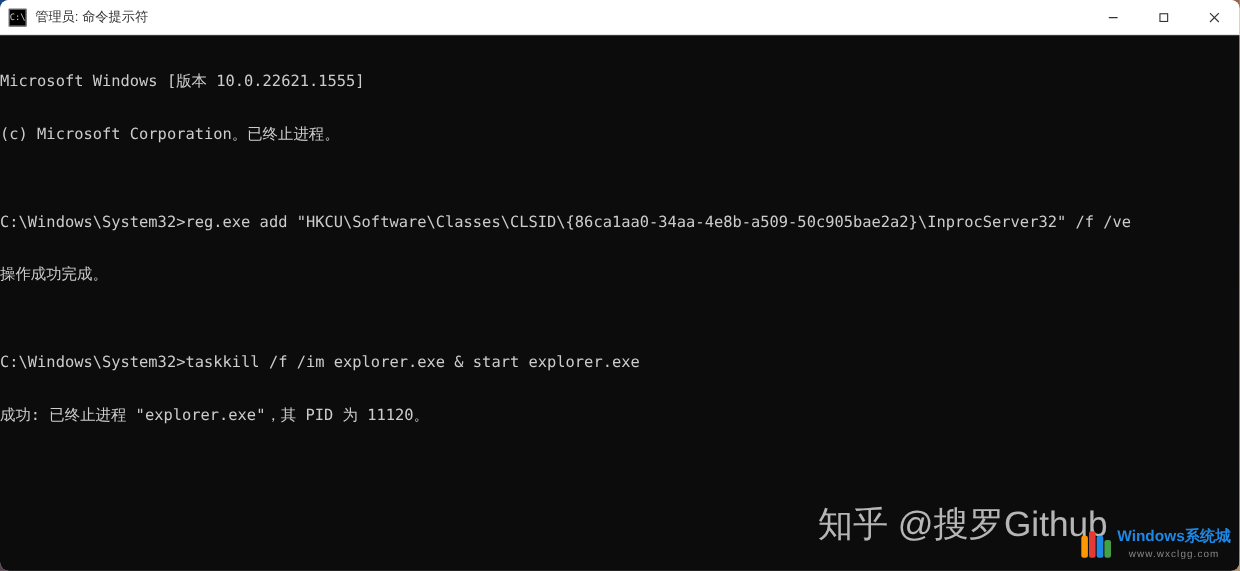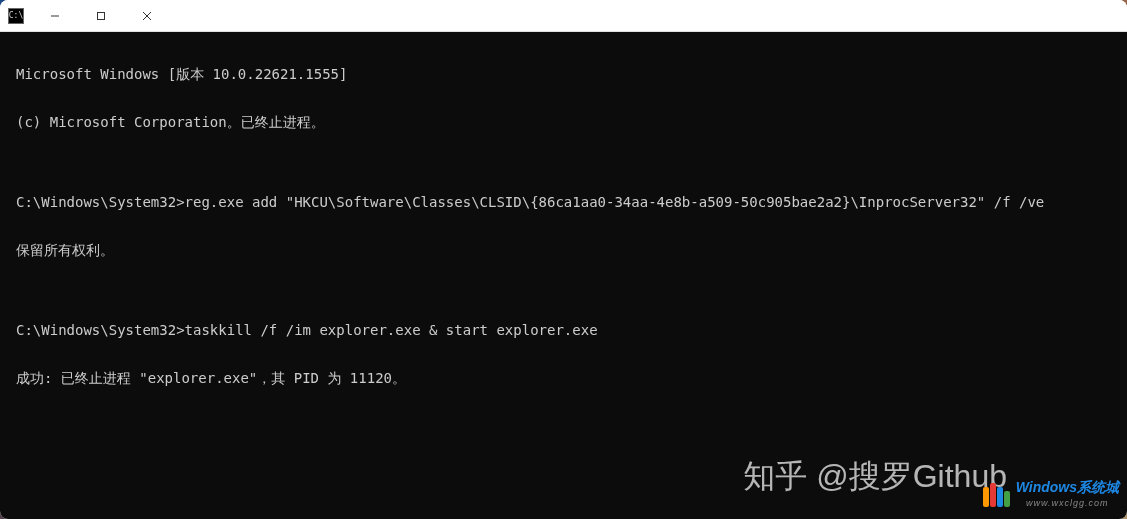--- a/index.html
+++ b/index.html
@@ -77,21 +77,21 @@
       cursor: pointer;
     }
     
     .terminal-content {
       flex: 1;
       background: #0c0c0c;
       color: #cccccc;
       font-family: "NSimSun", "SimSun", "Consolas", monospace;
       font-size: 14px;
       line-height: 16px;
-      padding: 2px 16px;
+      padding: 2px 0;
       white-space: pre-wrap;
       word-break: break-all;
       overflow: hidden;
       position: relative;
     }
     
     .terminal-line {
       display: block;
     }
     
@@ -105,21 +105,20 @@
       font-family: "Microsoft YaHei", sans-serif;
     }
     
     .watermark-site {
       position: absolute;
       bottom: 8px;
       right: 8px;
       display: flex;
       align-items: center;
       gap: 6px;
-      font-style: italic;
     }
     
     .watermark-logo {
       display: flex;
       gap: 1px;
     }
     
     .logo-bar {
       width: 6px;
       height: 24px;
@@ -156,20 +155,21 @@
     }
   </style>
 </head>
 <body>
 
 <div class="window">
   <div class="titlebar">
     <div class="titlebar-icon">
       <span>C:\</span>
     </div>
+    <div class="titlebar-title">管理员: 命令提示符</div>
     <div class="window-controls">
       <div class="window-control">
         <svg viewBox="0 0 10 10">
             <line x1="1" y1="5" x2="9" y2="5" stroke="currentColor" stroke-width="1"></line>
           </svg>
       </div>
       <div class="window-control">
         <svg viewBox="0 0 10 10">
             <rect x="1.5" y="1.5" width="7" height="7" stroke="currentColor" stroke-width="1" fill="none"></rect>
           </svg>
@@ -181,21 +181,21 @@
           </svg>
       </div>
     </div>
   </div>
 
   <div class="terminal-content">
     <span class="terminal-line">Microsoft Windows [版本 10.0.22621.1555]</span>
     <span class="terminal-line">(c) Microsoft Corporation。已终止进程。</span>
     <span class="terminal-line"></span>
     <span class="terminal-line">C:\Windows\System32&gt;reg.exe add "HKCU\Software\Classes\CLSID\{86ca1aa0-34aa-4e8b-a509-50c905bae2a2}\InprocServer32" /f /ve</span>
-    <span class="terminal-line">保留所有权利。</span>
+    <span class="terminal-line">操作成功完成。</span>
     <span class="terminal-line"></span>
     <span class="terminal-line">C:\Windows\System32&gt;taskkill /f /im explorer.exe &amp; start explorer.exe</span>
     <span class="terminal-line">成功: 已终止进程 "explorer.exe"，其 PID 为 11120。</span>
     <span class="terminal-line"></span>
     
     <div class="watermark-zhihu">知乎 @搜罗Github</div>
     
     <div class="watermark-site">
       <div class="watermark-logo">
         <div class="logo-bar b1"></div>

